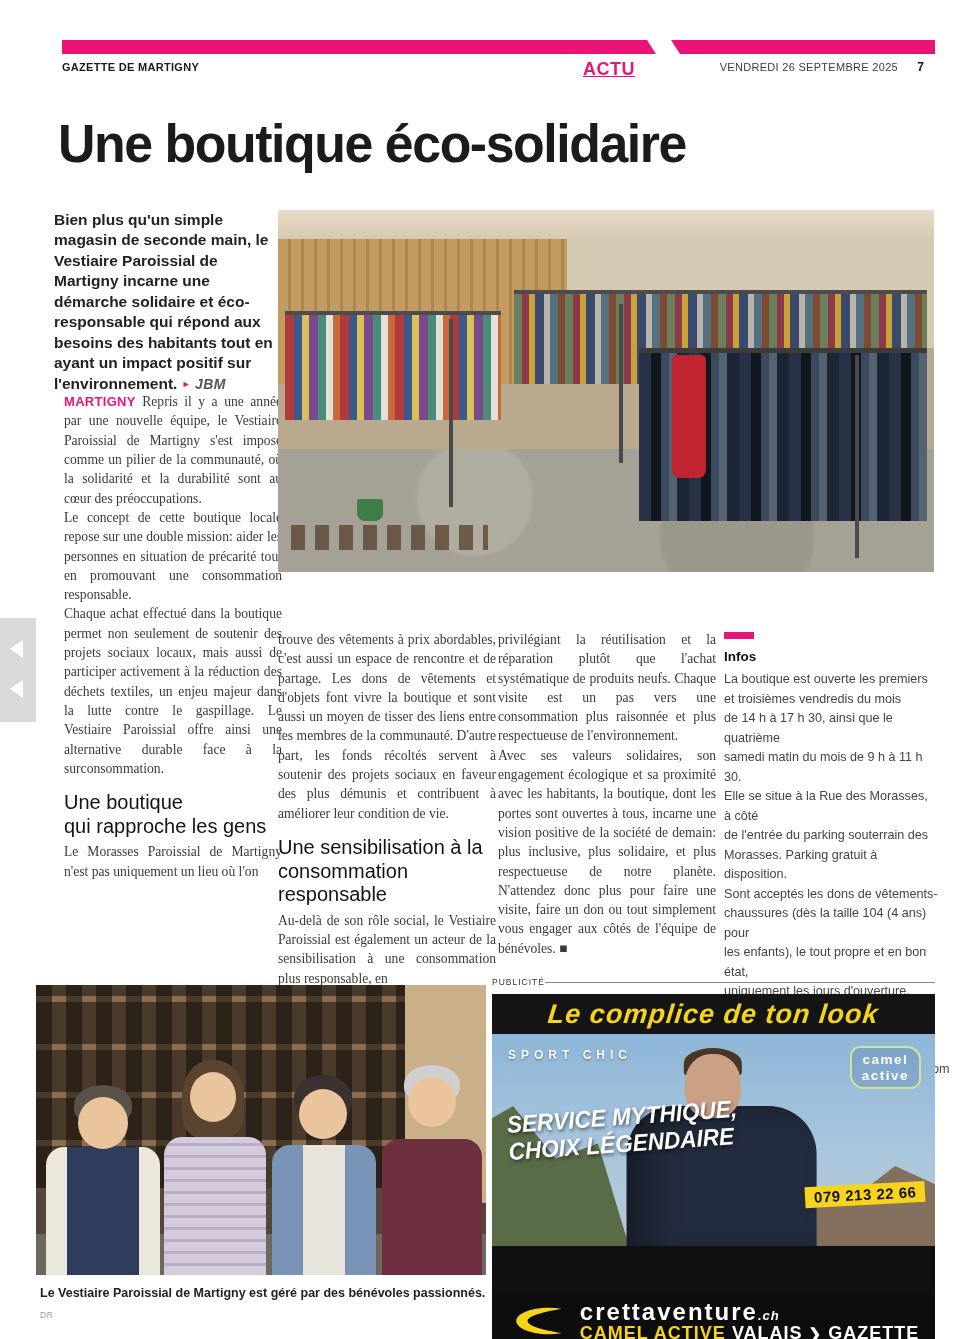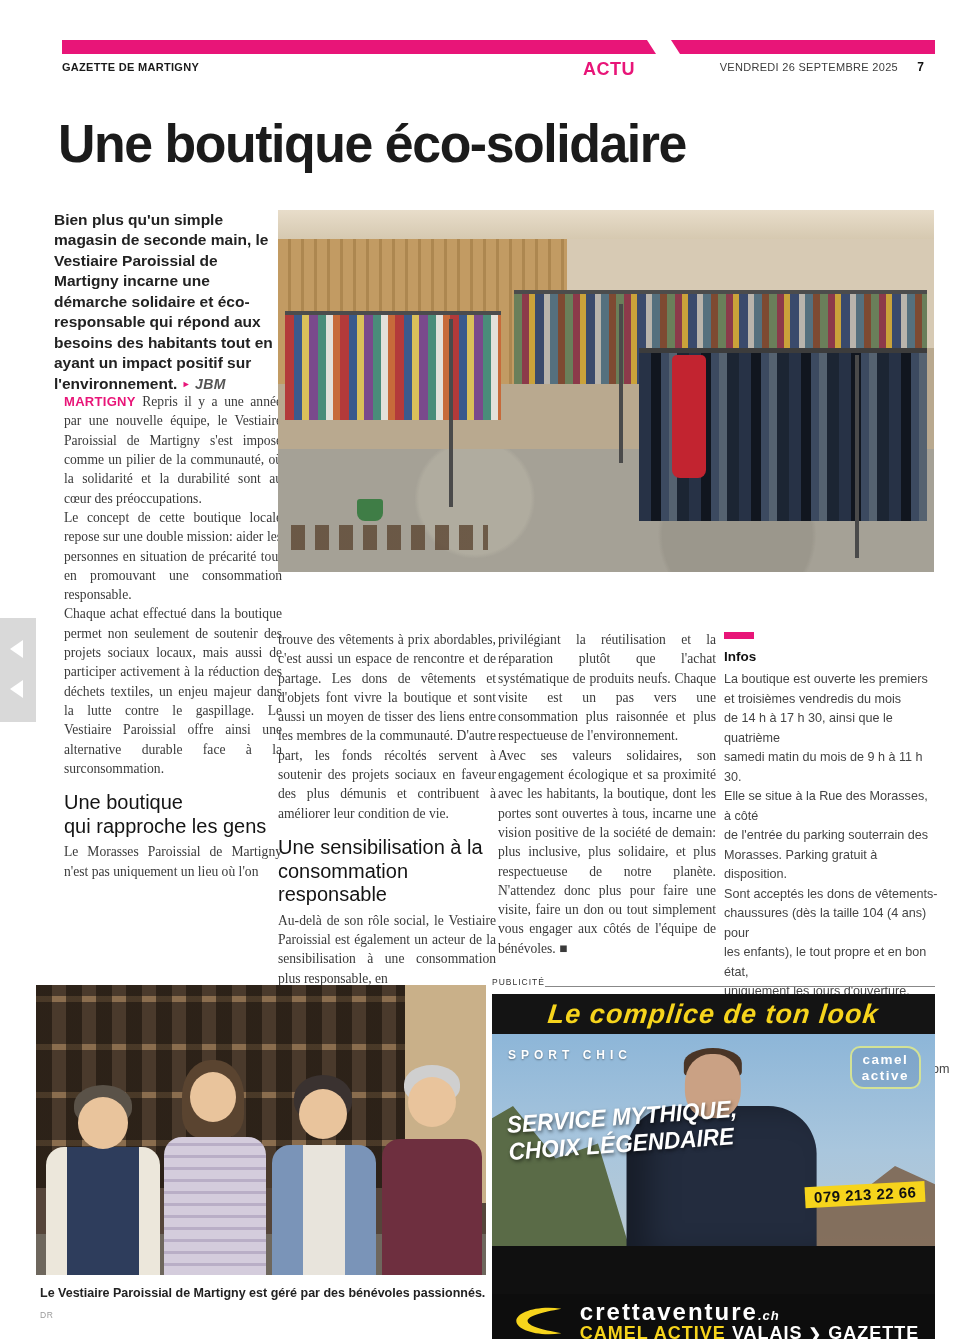--- a/index.html
+++ b/index.html
@@ -4,21 +4,21 @@
 <style>
   * { margin:0; padding:0; box-sizing:border-box; }
   body { background:#e9e9e9; font-family:"Liberation Sans", sans-serif; }
   .page { position:relative; width:976px; height:1339px; background:#ffffff; overflow:hidden; margin:0 auto; }
 
   
   .bar-seg { position:absolute; top:40px; height:14px; background:#e81578; }
   .bar-seg.s1 { left:62px; width:594px; clip-path:polygon(0 0, calc(100% - 9px) 0, 100% 100%, 0 100%); }
   .bar-seg.s2 { left:671px; width:264px; clip-path:polygon(0 0, 100% 0, 100% 100%, 9px 100%); }
   .hdr-pub { position:absolute; left:62px; top:61px; font-size:11px; font-weight:bold; color:#1a1a1a; letter-spacing:.3px; }
-  .hdr-section { position:absolute; left:583px; top:59px; font-size:18px; font-weight:bold; color:#e81578; letter-spacing:.5px; }
+  .hdr-section { position:absolute; left:583px; top:59px; font-size:18px; font-weight:bold; color:#e81578; letter-spacing:.5px;text-decoration:underline; }
   .hdr-date { position:absolute; right:78px; top:61px; font-size:11px; color:#3c3c3c; letter-spacing:.3px; }
   .hdr-page { position:absolute; right:52px; top:60px; font-size:12px; font-weight:bold; color:#111; }
 
   
   .headline { position:absolute; left:58px; top:112px; width:780px; font-size:54px; font-weight:bold; color:#1b1b1b; letter-spacing:-1.5px; transform:scaleX(.96); transform-origin:left; }
   .lead { position:absolute; left:54px; top:210px; width:222px; font-size:15.5px; font-weight:bold; line-height:1.32; color:#222; }
   .lead .marker { color:#e81578; font-size:9px; vertical-align:2px; }
   .lead .author { font-size:14px; color:#555; letter-spacing:.5px;font-style:italic; }
 
   
@@ -84,21 +84,21 @@
   .f3 { left:232px; bottom:0; width:112px; height:200px; }
   .f3 .hair { left:26px; top:0; width:58px; height:46px; background:#3a3230; }
   .f3 .face { left:31px; top:14px; width:48px; height:50px; }
   .f3 .body { left:4px; width:104px; height:130px; background:linear-gradient(90deg,#7a94b8 0 30%, #e8e4dc 30% 70%, #7a94b8 70%); }
   .f4 { left:344px; bottom:0; width:104px; height:210px; }
   .f4 .hair { left:24px; top:0; width:56px; height:38px; background:#cfcfcf; }
   .f4 .face { left:28px; top:12px; width:48px; height:50px; }
   .f4 .body { left:2px; width:100px; height:136px; background:#6e2f3f; }
 
   
-  .ad-label-row { position:absolute; left:492px; top:977px; width:443px; display:flex; align-items:flex-end; }
+  .ad-label-row { position:absolute; left:492px; top:977px; width:443px; display:flex; align-items:center; }
   .ad-label { font-size:8.5px; color:#333; letter-spacing:1px; }
   .ad-label-line { flex:1; border-bottom:1px solid #888; height:1px; }
   .ad { position:absolute; left:492px; top:994px; width:443px; height:306px; background:#101010; }
   .ad-top { height:40px; display:flex; align-items:center; justify-content:center; background:#141414; }
   .ad-tagline { color:#f6d41c; font-size:27px; font-weight:bold; font-style:italic; letter-spacing:1px; transform:skewX(-6deg); }
   .ad-photo { position:relative; height:212px; overflow:hidden; background:linear-gradient(180deg,#8db6d8 0%, #a9c6dd 55%, #b9c9d2 100%); }
   .adp-mountain-l { position:absolute; left:-30px; bottom:-10px; width:170px; height:150px; background:#5a6b47; clip-path:polygon(0 100%, 0 20%, 30% 0, 55% 35%, 80% 25%, 100% 100%); }
   .adp-mountain-r { position:absolute; right:-20px; bottom:-8px; width:200px; height:110px; background:#7a5f48; clip-path:polygon(0 100%, 15% 40%, 45% 55%, 70% 20%, 100% 45%, 100% 100%); opacity:.85; }
   .adp-man-body { position:absolute; left:50%; bottom:-10px; transform:translateX(-46%); width:190px; height:150px; background:#232c3e; border-radius:48px 48px 0 0; box-shadow:inset 22px 0 30px rgba(0,0,0,.35); }
   .adp-man-collar { position:absolute; left:50%; bottom:118px; transform:translateX(-46%); width:46px; height:26px; background:#a03426; border-radius:8px 8px 0 0; }

